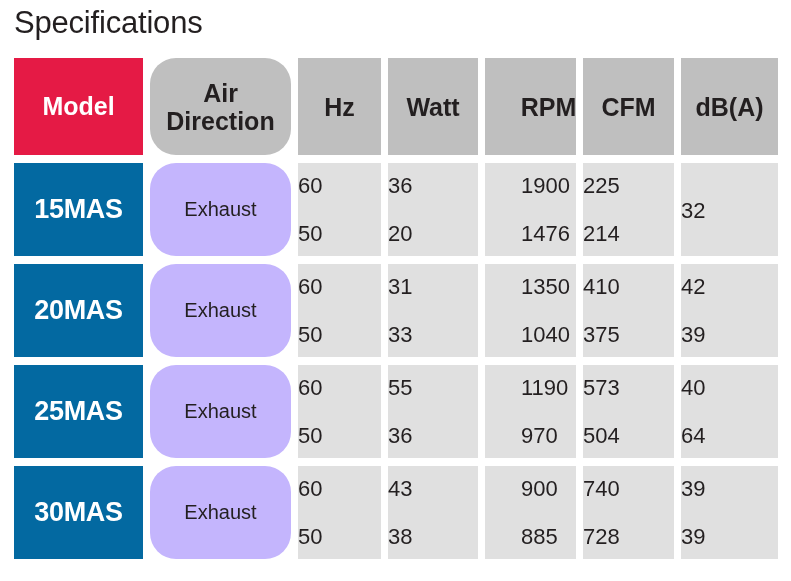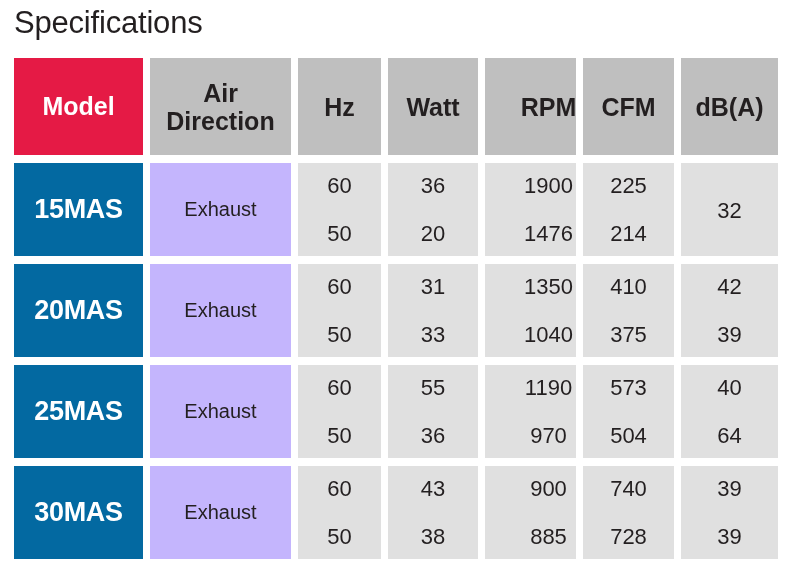--- a/index.html
+++ b/index.html
@@ -46,21 +46,21 @@
 
   
   .row {
     display: flex;
     gap: 7px;
     width: 100%;
   }
 
   
   .col-model     { width: 129px; flex: 0 0 129px; }
-  .col-air       { width: 141px; flex: 0 0 141px; }
+  .col-air       { width: 141px; flex: 0 0 141px; border-radius: 26px; }
   .col-hz        { width: 83px;  flex: 0 0 83px;  }
   .col-watt      { width: 90px;  flex: 0 0 90px;  }
   .col-rpm       { width: 91px;  flex: 0 0 91px; padding-left: 36px;  }
   .col-cfm       { width: 91px;  flex: 0 0 91px;  }
   .col-db        { width: 97px;  flex: 0 0 97px;  }
 
   
   .header-row .cell {
     height: 97px;
     display: flex;
@@ -107,21 +107,21 @@
     font-size: 20px;
     font-weight: 400;
     display: flex;
     align-items: center;
     justify-content: center;
   }
   .cell.split-cell {
     background: #e0e0e0;
     display: flex;
     flex-direction: column;
-    align-items: center;
+    align-items: flex-start;
     justify-content: center;
     position: relative;
   }
   .subcell {
     flex: 1 1 50%;
     display: flex;
     align-items: center;
     justify-content: center;
     color: #231f20;
     font-size: 22px;

